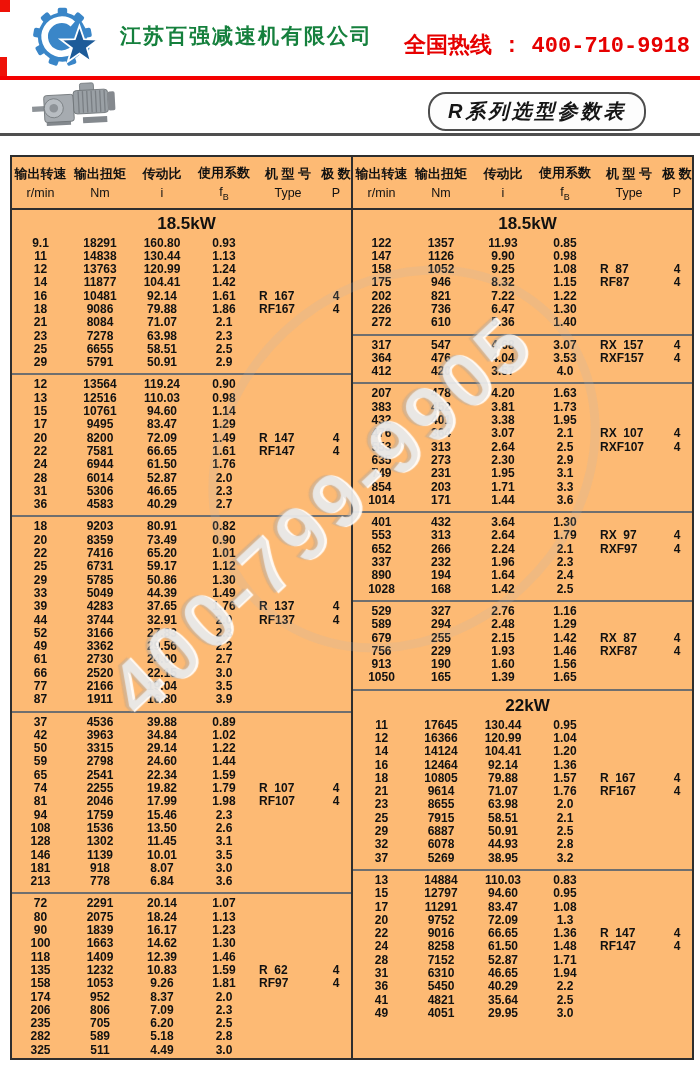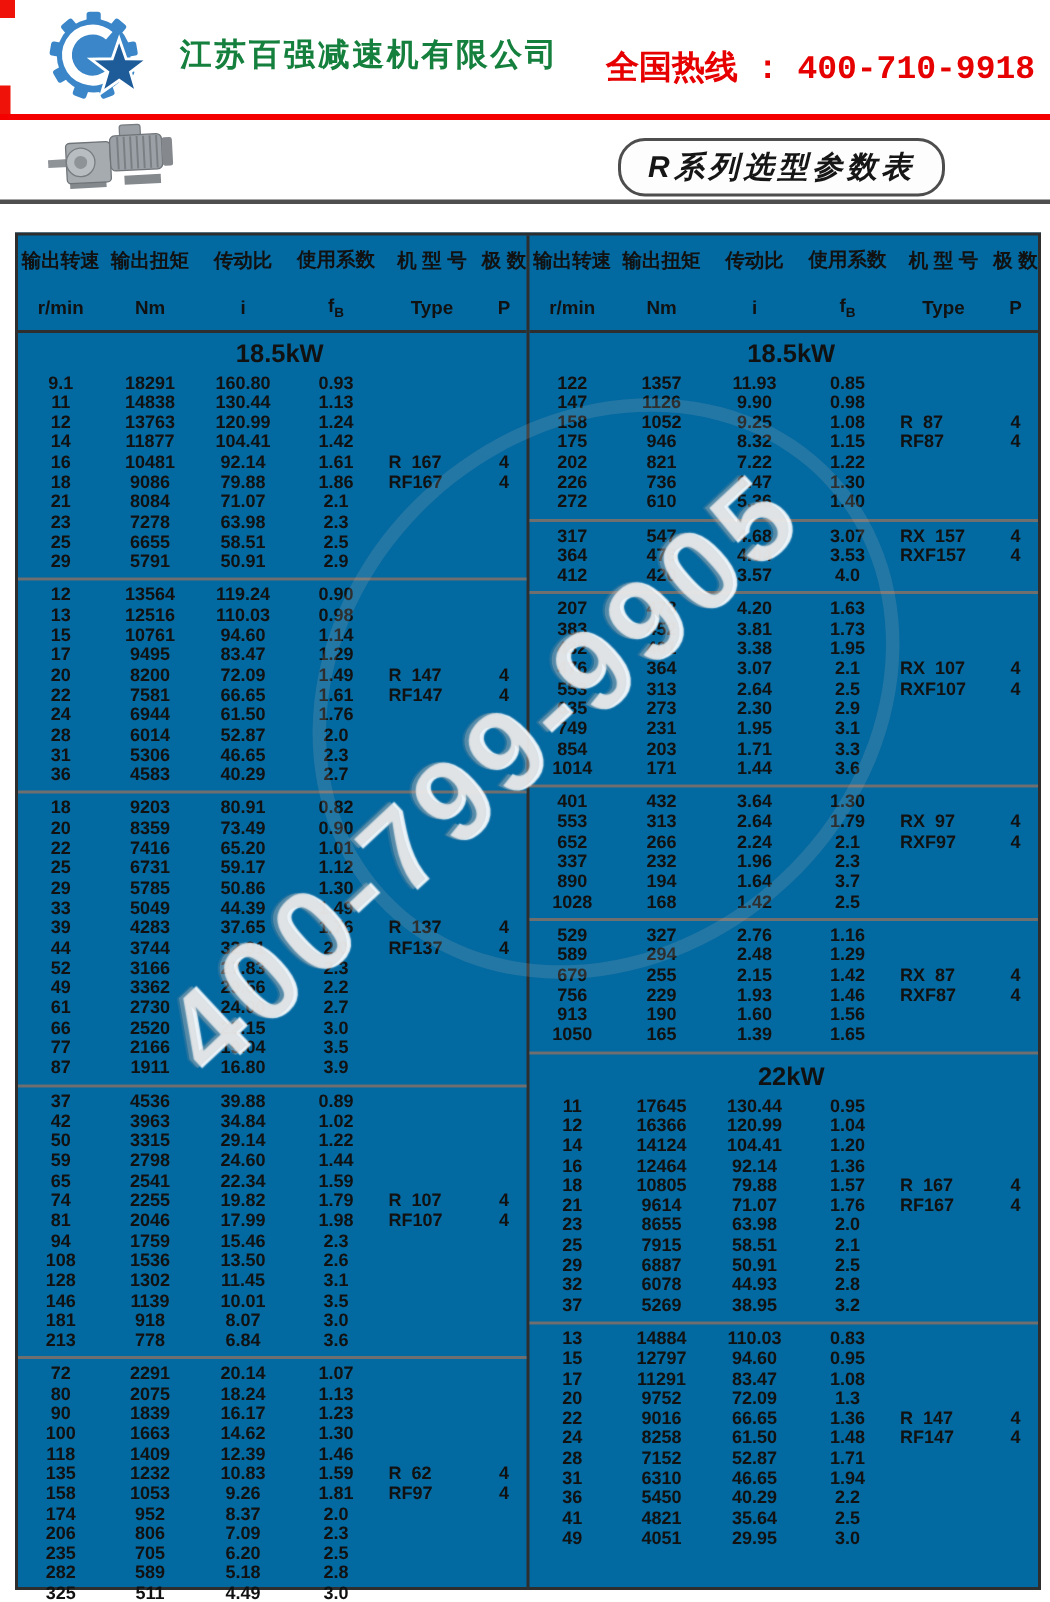--- a/index.html
+++ b/index.html
@@ -6,33 +6,33 @@
   .page{position:relative;width:700px;height:1068px;background:#fff;overflow:hidden;
         font-family:"Liberation Sans","DejaVu Sans",sans-serif;color:#111;}
   
   .corner-mark{position:absolute;left:0;top:0;width:10px;height:12px;background:#ee1208;}
   .edge-mark{position:absolute;left:0;top:57px;width:7px;height:19px;background:#ee1208;}
   .logo{position:absolute;left:22px;top:5px;width:96px;height:68px;}
   .company{position:absolute;left:120px;top:22px;font-size:21px;font-weight:900;letter-spacing:2px;color:#15803d;white-space:nowrap;text-align:right;}
   .hotline{position:absolute;left:404px;top:30px;font-size:22px;font-weight:700;color:#e60000;white-space:nowrap;font-family:Liberation Mono, monospace;}
   .red-line{position:absolute;left:0;top:76px;width:700px;height:4px;background:#f40000;}
   .product{position:absolute;left:28px;top:81px;width:100px;height:52px;}
-  .badge{position:absolute;left:412px;top:92px;padding:4px 18px;border:2px solid #4d4d4d;border-radius:18px;
+  .badge{position:absolute;left:428px;top:92px;padding:4px 18px;border:2px solid #4d4d4d;border-radius:18px;
          font-size:20px;font-weight:700;font-style:italic;letter-spacing:3px;color:#161616;background:#fdfdfd;}
   .dark-line{position:absolute;left:0;top:133px;width:700px;height:3px;background:#4f4f4f;}
   
   .sheet{position:absolute;left:10px;top:155px;width:684px;height:905px;border:2px solid #2e2e2e;
-         display:flex;background:#0369a1;z-index:1;box-sizing:border-box;}
+         display:flex;background:#fdba74;z-index:1;box-sizing:border-box;}
   .panel{flex:1;min-width:0;}
   .panel.left{border-right:2px solid #2e2e2e;}
   .thead{display:grid;grid-template-columns:57px 62px 62px 62px 66px 1fr;align-items:center;
          padding:7px 0 6px;border-bottom:2px solid #2e2e2e;}
   .th{text-align:center;}
   .th-cn{font-size:13px;font-weight:700;white-space:nowrap;}
-  .th-unit{font-size:12.5px;font-weight:700;margin-top:15px;}
+  .th-unit{font-size:12.5px;font-weight:400;margin-top:3px;}
   .th-unit sub{font-size:9px;}
   .sec-title{font-size:17px;font-weight:800;padding:4px 0 1px 10px;text-align:center;}
   .block{padding:2px 0 3px;}
   .hline{border-top:2px solid #6f6f6f;margin:1px 0;}
   .row{display:grid;grid-template-columns:57px 62px 62px 62px 66px 1fr;height:13.3px;align-items:center;}
   .row div{font-size:12px;font-weight:700;text-align:center;white-space:pre;line-height:13.3px;}
   .row .c4{text-align:left;padding-left:4px;}
   
   .wm{position:absolute;left:10px;top:470px;width:620px;text-align:center;transform:rotate(-43deg);
       font-size:78px;font-weight:700;letter-spacing:5px;white-space:nowrap;pointer-events:none;z-index:3;
@@ -822,21 +822,21 @@
             <div class="c1">232</div>
             <div class="c2">1.96</div>
             <div class="c3">2.3</div>
             <div class="c4"></div>
             <div class="c5"></div>
           </div>
           <div class="row">
             <div class="c0">890</div>
             <div class="c1">194</div>
             <div class="c2">1.64</div>
-            <div class="c3">3.7</div>
+            <div class="c3">2.4</div>
             <div class="c4"></div>
             <div class="c5"></div>
           </div>
           <div class="row">
             <div class="c0">1028</div>
             <div class="c1">168</div>
             <div class="c2">1.42</div>
             <div class="c3">2.5</div>
             <div class="c4"></div>
             <div class="c5"></div>

